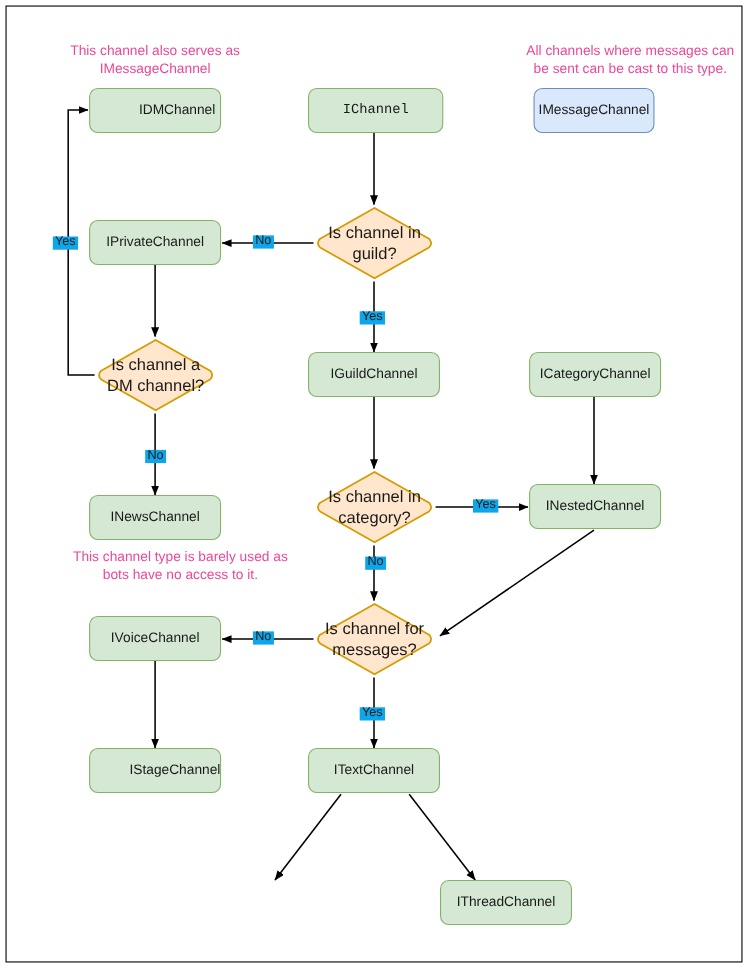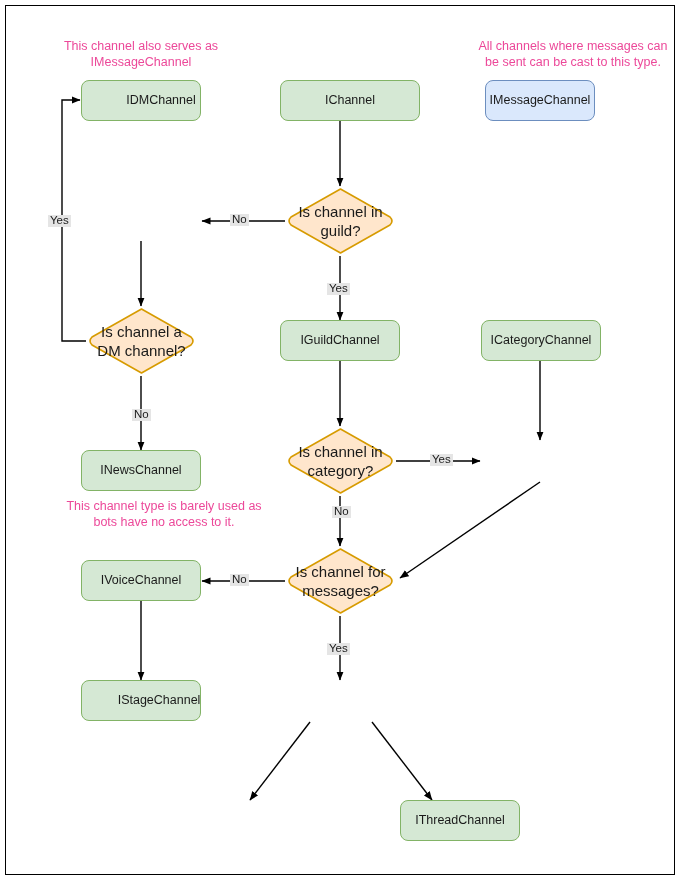--- a/index.html
+++ b/index.html
@@ -85,21 +85,21 @@
     text-align: center;
     font-size: 12.5px;
     color: #ec4899;
     line-height: 1.3;
     white-space: pre-line;
   }
   .edge-label {
     position: absolute;
     font-size: 11.5px;
     color: #1a1a1a;
-    background: #e5e5e5;
+    background: #0ea5e9;
     padding: 0 2px;
     line-height: 1;
     white-space: nowrap;
   }
 </style>
 </head>
 <body>
 
 <div id="canvas">
 
@@ -158,36 +158,39 @@
 
   <div class="caption" style="left:41px; top:38px; width:200px;">This channel also serves as
 IMessageChannel</div>
   <div class="caption" style="left:440px; top:38px; width:200px;margin-left:33px;">All channels where messages can
 be sent can be cast to this type.</div>
   <div class="caption" style="left:41px; top:498px; width:246px;">This channel type is barely used as
 bots have no access to it.</div>
 
   <div class="node green" style="left:81px; top:80px; width:120px; height:41px;padding-left:40px;">IDMChannel</div>
 
-  <div class="node green" style="left:280px; top:80px; width:140px; height:41px;">IChannel</div>
+  <div class="node green" style="left:280px; top:80px; width:123px; height:41px;font-family:Liberation Mono, monospace;">IChannel</div>
 
   <div class="node blue" style="left:485px; top:80px; width:110px; height:41px;">IMessageChannel</div>
 
+  <div class="node green" style="left:81px; top:200px; width:120px; height:41px;">IPrivateChannel</div>
 
   <div class="node green" style="left:280px; top:320px; width:120px; height:41px;">IGuildChannel</div>
 
   <div class="node green" style="left:481px; top:320px; width:120px; height:41px;">ICategoryChannel</div>
 
   <div class="node green" style="left:81px; top:450px; width:120px; height:41px;">INewsChannel</div>
 
+  <div class="node green" style="left:481px; top:440px; width:120px; height:41px;">INestedChannel</div>
 
   <div class="node green" style="left:81px; top:560px; width:120px; height:41px;">IVoiceChannel</div>
 
   <div class="node green" style="left:81px; top:680px; width:120px; height:41px;padding-left:36px;">IStageChannel</div>
 
+  <div class="node green" style="left:280px; top:680px; width:120px; height:41px;">ITextChannel</div>
 
 
   <div class="node green" style="left:400px; top:800px; width:120px; height:41px;">IThreadChannel</div>
 
   <div class="diamond-wrap" style="left:285px; top:186px; width:111px; height:70px;">
     <svg class="dshape" viewBox="0 0 111 70" preserveAspectRatio="none">
       <path d="M55.5,3 L105,31 Q109,35 105,39 L55.5,67 Q55.5,67 55.5,67 L6,39 Q2,35 6,31 Z" fill="#ffe6cc" stroke="#d79b00" stroke-width="1.6" stroke-linejoin="round"></path>
     </svg>
     <div class="dlabel">Is channel in
 guild?</div>

